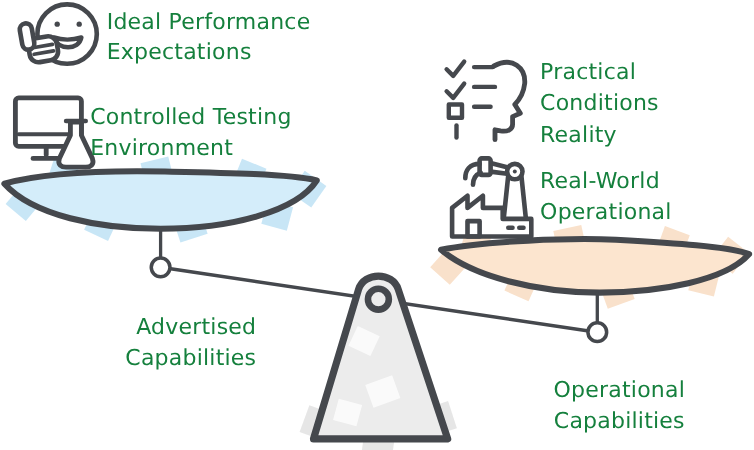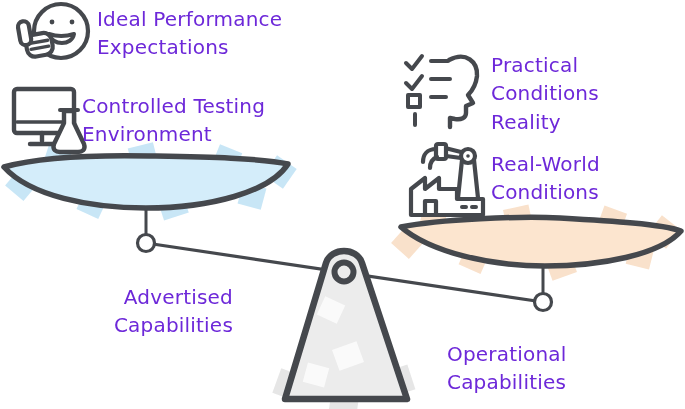--- a/index.html
+++ b/index.html
@@ -6,31 +6,31 @@
   .canvas{
     position:relative;
     width:685px;height:409px;
     background:#ffffff;
     overflow:hidden;
     font-family:"DejaVu Sans","Liberation Sans",sans-serif;
   }
   .scene{position:absolute;left:0;top:0;}
   .label{
     position:absolute;
-    color:#6d28d9;
+    color:#15803d;
     font-size:20px;
     line-height:1.42;
     letter-spacing:0.2px;
   }
   .label-ideal{left:97px;top:5px;width:238px;}
   .label-controlled{left:82px;top:92px;width:238px;}
   .label-practical{left:491px;top:51px;width:150px;}
   .label-realworld{left:491px;top:150px;width:175px;}
   .label-advertised{left:58px;top:283px;width:175px;text-align:right;}
-  .label-operational{left:447px;top:340px;width:180px;}
+  .label-operational{left:473px;top:340px;width:180px;text-align:center;}
 </style>
 </head>
 <body>
 
 <div class="canvas">
 
   <svg class="scene" width="685" height="409" viewBox="0 0 685 409">
 
     <g fill="#bfe2f5" opacity="0.85">
       <rect x="45" y="148" width="24" height="22" transform="rotate(18 57 159)"></rect>
@@ -126,18 +126,18 @@
       <path d="M57,64 H61 M67,64 H71" stroke-width="4"></path>
     </g>
   </svg>
 
   <div class="label label-ideal">Ideal Performance Expectations</div>
 
   <div class="label label-controlled">Controlled Testing Environment</div>
 
   <div class="label label-practical">Practical Conditions Reality</div>
 
-  <div class="label label-realworld">Real-World Conditions</div>
+  <div class="label label-realworld">Real-World Operational</div>
 
   <div class="label label-advertised">Advertised Capabilities</div>
 
   <div class="label label-operational">Operational Capabilities</div>
 </div>
 
 </body></html>

